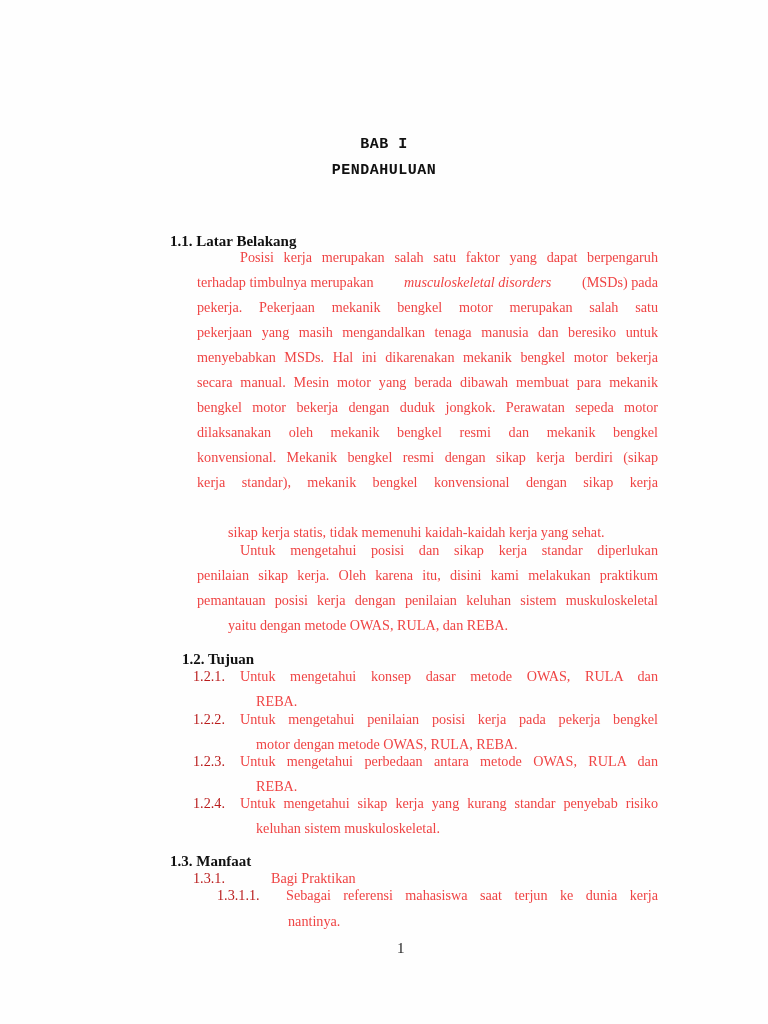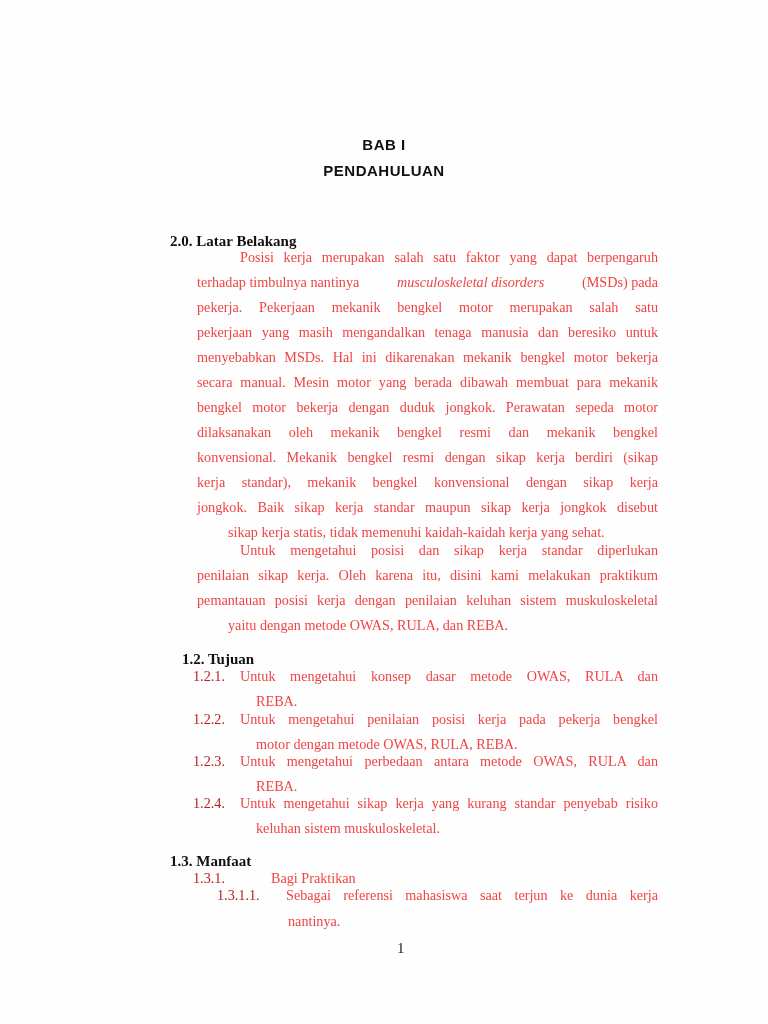--- a/index.html
+++ b/index.html
@@ -16,21 +16,21 @@
       color: #1a1a1a;
     }
     .page {
       position: absolute;
       left: 0; top: 0;
       width: 768px; height: 1024px;
       background: #fefefe;
     }
     .abs { position: absolute; white-space: nowrap; }
     .title {
-      font-family: Liberation Sans, sans-serif;
+      font-family: Liberation Mono, monospace;
       font-weight: bold;
       font-size: 15px;
       letter-spacing: 0.5px;
       width: 768px;
       left: 0;
       text-align: center;
       color: #111;
     }
     .heading {
       font-family: "Liberation Serif", serif;
@@ -65,39 +65,38 @@
     }
   </style>
 </head>
 <body>
 
 <div class="page">
 
   <div class="abs title" style="top:136px;">BAB I</div>
   <div class="abs title" style="top:162px;">PENDAHULUAN</div>
 
-  <div class="abs heading" style="left:170px; top:233px;">2.0. Latar Belakang</div>
+  <div class="abs heading" style="left:170px; top:233px;">1.1. Latar Belakang</div>
 
   <div class="abs line just" style="left:240px; top:249px; width:418px;">Posisi kerja merupakan salah satu faktor yang dapat berpengaruh</div>
 
   <div class="abs line" style="left:197px; top:274px; width:461px; display:flex; justify-content:space-between;">
-    <span>terhadap timbulnya nantinya</span>
+    <span>terhadap timbulnya merupakan</span>
     <em>musculoskeletal disorders</em>
     <span>(MSDs) pada</span>
   </div>
 
   <div class="abs line just" style="left:197px; top:299px; width:461px;">pekerja. Pekerjaan mekanik bengkel motor merupakan salah satu</div>
   <div class="abs line just" style="left:197px; top:324px; width:461px;">pekerjaan yang masih mengandalkan tenaga manusia dan beresiko untuk</div>
   <div class="abs line just" style="left:197px; top:374px; width:461px;">secara manual. Mesin motor yang berada dibawah membuat para mekanik</div>
   <div class="abs line just" style="left:197px; top:349px; width:461px;">menyebabkan MSDs. Hal ini dikarenakan mekanik bengkel motor bekerja</div>
   <div class="abs line just" style="left:197px; top:399px; width:461px;">bengkel motor bekerja dengan duduk jongkok. Perawatan sepeda motor</div>
   <div class="abs line just" style="left:197px; top:424px; width:461px;">dilaksanakan oleh mekanik bengkel resmi dan mekanik bengkel</div>
   <div class="abs line just" style="left:197px; top:449px; width:461px;">konvensional. Mekanik bengkel resmi dengan sikap kerja berdiri (sikap</div>
   <div class="abs line just" style="left:197px; top:474px; width:461px;">kerja standar), mekanik bengkel konvensional dengan sikap kerja</div>
-  <div class="abs line just" style="left:197px; top:499px; width:461px;">jongkok. Baik sikap kerja standar maupun sikap kerja jongkok disebut</div>
   <div class="abs line left" style="left:197px; top:524px;">sikap kerja statis, tidak memenuhi kaidah-kaidah kerja yang sehat.</div>
 
   <div class="abs line just" style="left:240px; top:542px; width:418px;">Untuk mengetahui posisi dan sikap kerja standar diperlukan</div>
   <div class="abs line just" style="left:197px; top:567px; width:461px;">penilaian sikap kerja. Oleh karena itu, disini kami melakukan praktikum</div>
   <div class="abs line just" style="left:197px; top:592px; width:461px;">pemantauan posisi kerja dengan penilaian keluhan sistem muskuloskeletal</div>
   <div class="abs line left" style="left:197px; top:617px;">yaitu dengan metode OWAS, RULA, dan REBA.</div>
 
   <div class="abs heading" style="left:182px; top:651px;">1.2. Tujuan</div>
 
   <div class="abs num" style="left:193px; top:668px;">1.2.1.</div>

